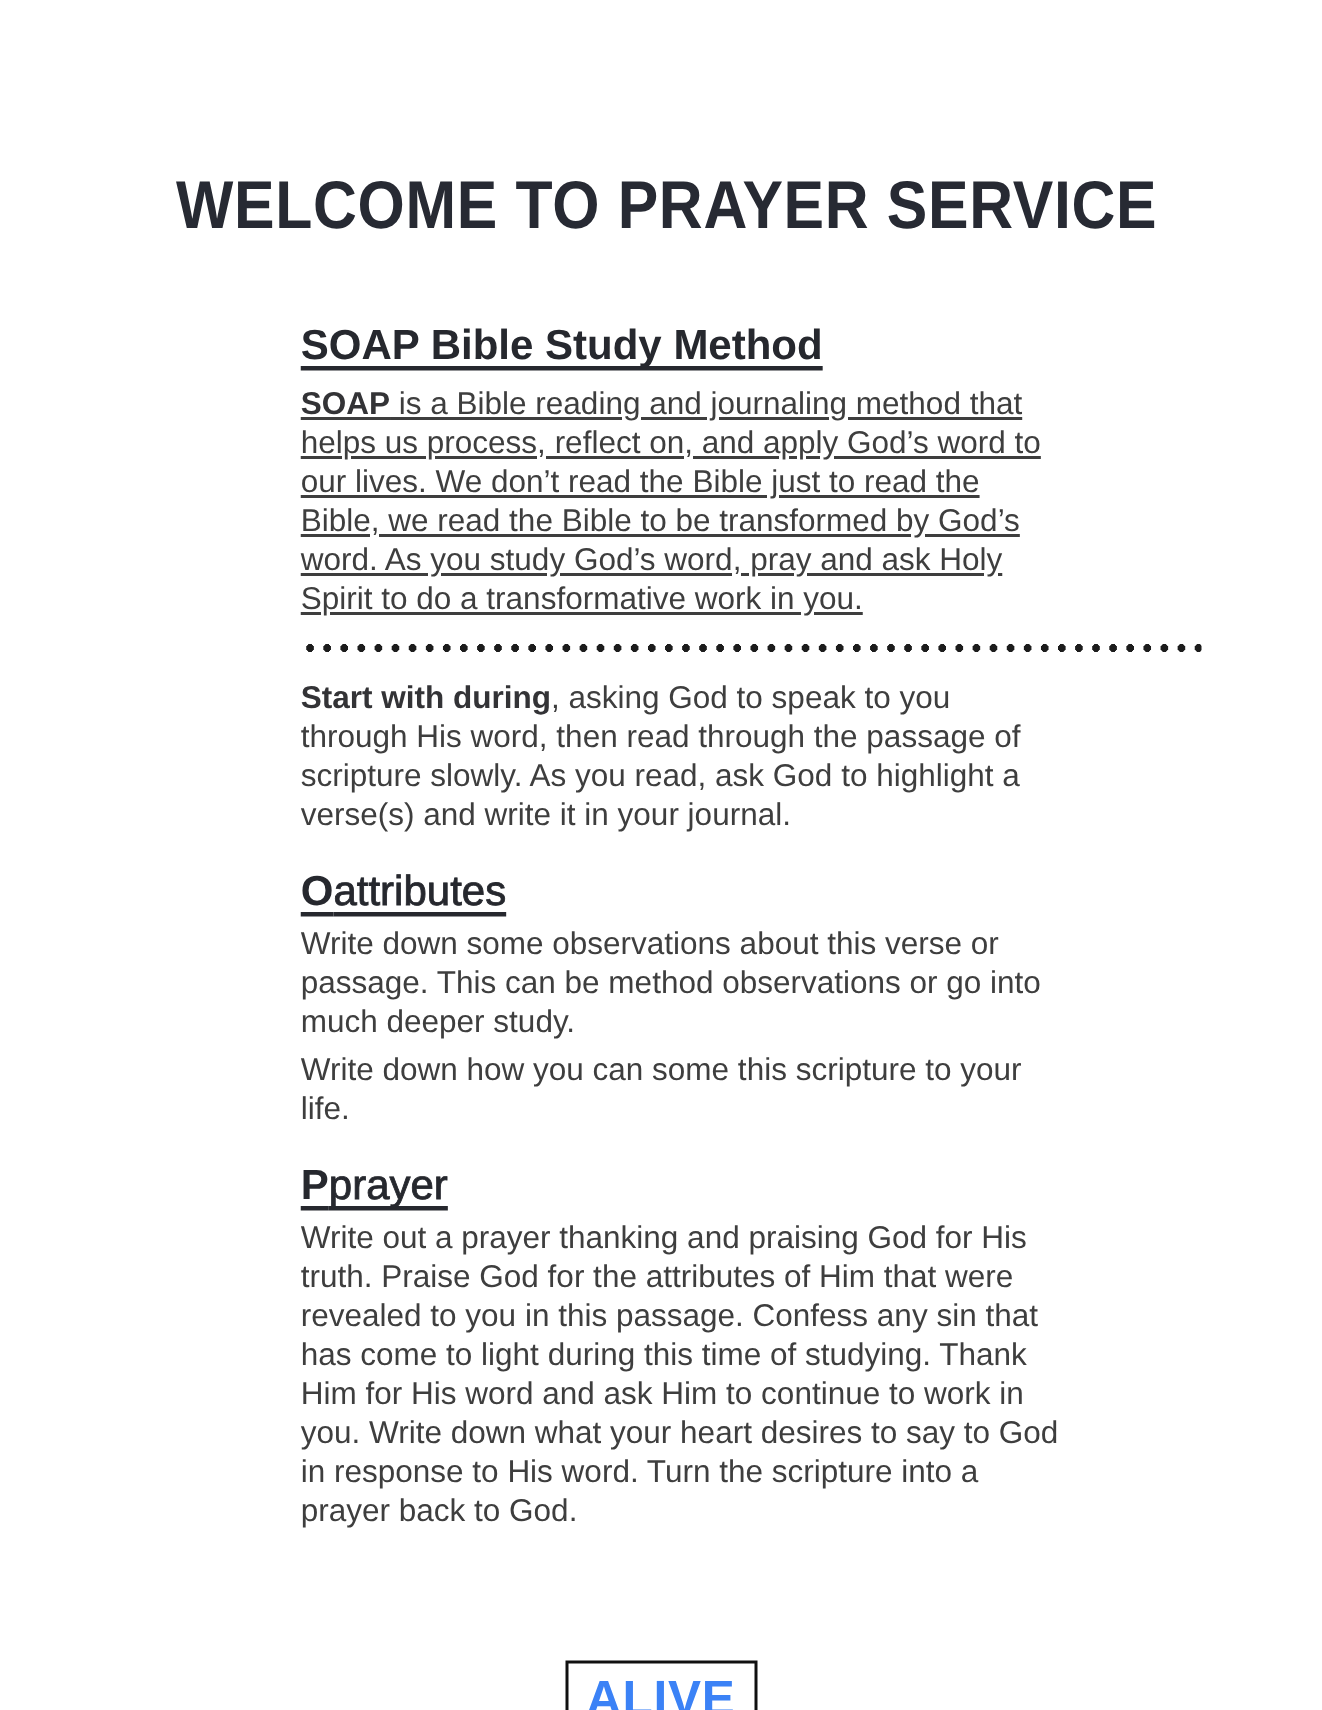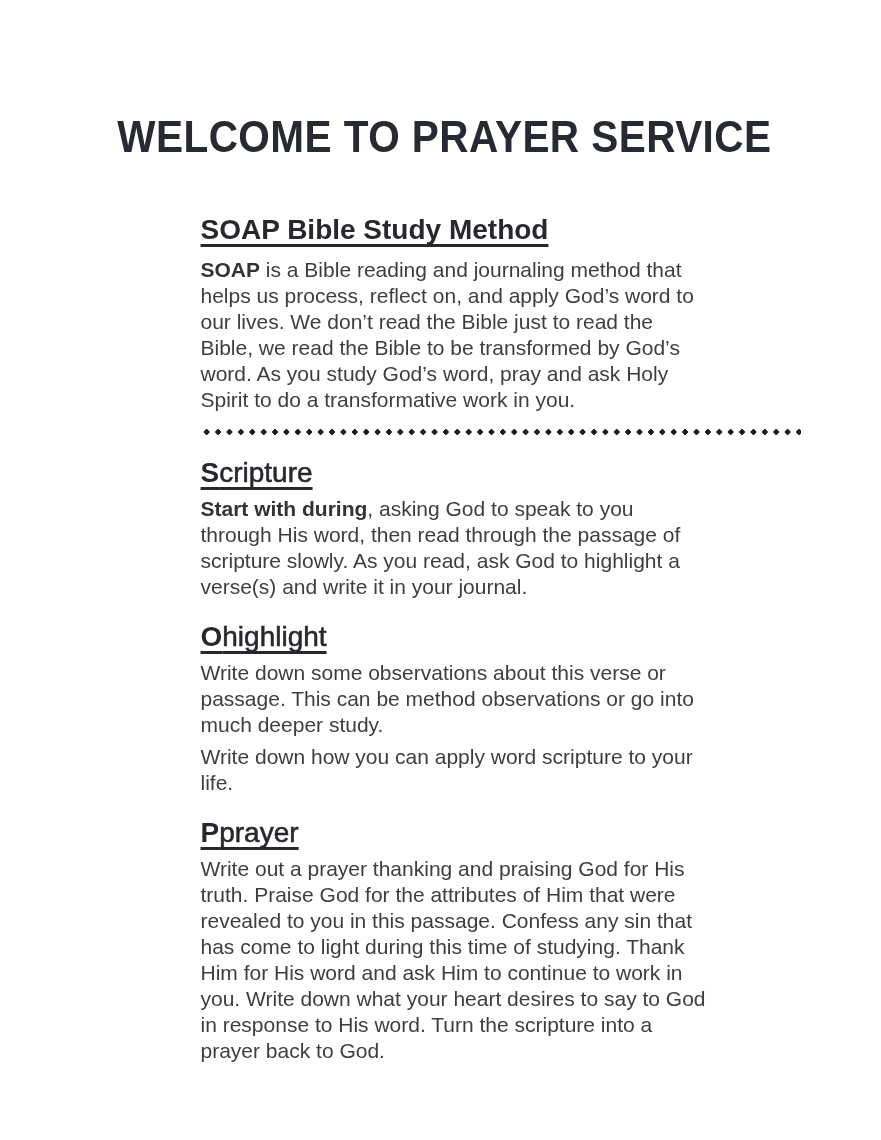--- a/index.html
+++ b/index.html
@@ -46,21 +46,21 @@
   .section-heading .initial { font-weight: 700; }
   .section-heading .rest { -webkit-text-stroke: 0.55px currentColor; }
   .body-text {
     margin-top: 6px;
     font-size: 21px;
     line-height: 26px;
     color: #3e3e3e;
     max-width: 705px;
   }
   .body-text .lead { font-weight: 700; color: #333336; }
-  .intro-text { margin-top: 10px; }
+  .intro-text { margin-top: 10px; text-decoration: underline; }
   .dotted-divider {
     margin-top: 15px;
     height: 8px;
     width: 705px;
     background-image: radial-gradient(circle 2.7px at center, #1c1c1c 98%, transparent 100%);
     background-size: 11.4px 8px;
     background-repeat: repeat-x;
     background-position: 0 50%;
   }
   .divider-gap { margin-top: 17px; }
@@ -102,31 +102,30 @@
   <div class="content">
 
     <section>
       <h2 class="heading intro-heading">SOAP Bible Study Method</h2>
       <p class="body-text intro-text"><span class="lead">SOAP</span><span> is a Bible reading and journaling method that helps us process, reflect on, and apply God’s word to our lives. We don’t read the Bible just to read the Bible, we read the Bible to be transformed by God’s word. As you study God’s word, pray and ask Holy Spirit to do a transformative work in you.</span></p>
     </section>
 
     <div class="dotted-divider"></div>
 
     <section class="divider-gap">
-      <h2 class="heading section-heading"><span class="initial">S</span><span class="rest">cripture</span></h2>
       <p class="body-text"><span class="lead">Start with during</span><span>, asking God to speak to you through His word, then read through the passage of scripture slowly. As you read, ask God to highlight a verse(s) and write it in your journal.</span></p>
     </section>
 
     <section>
-      <h2 class="heading section-heading"><span class="initial">O</span><span class="rest">highlight</span></h2>
+      <h2 class="heading section-heading"><span class="initial">O</span><span class="rest">attributes</span></h2>
       <p class="body-text">Write down some observations about this verse or passage. This can be method observations or go into much deeper study.</p>
     </section>
 
     <section>
-      <p class="body-text">Write down how you can apply word scripture to your life.</p>
+      <p class="body-text">Write down how you can some this scripture to your life.</p>
     </section>
 
     <section>
       <h2 class="heading section-heading"><span class="initial">P</span><span class="rest">prayer</span></h2>
       <p class="body-text">Write out a prayer thanking and praising God for His truth. Praise God for the attributes of Him that were revealed to you in this passage. Confess any sin that has come to light during this time of studying. Thank Him for His word and ask Him to continue to work in you. Write down what your heart desires to say to God in response to His word. Turn the scripture into a prayer back to God.</p>
     </section>
 
   </div>
 
   <div class="logo-box">

